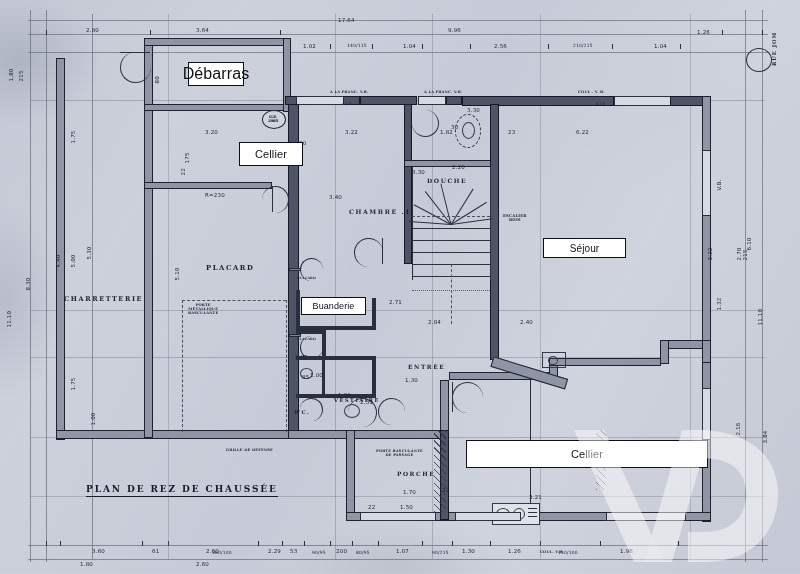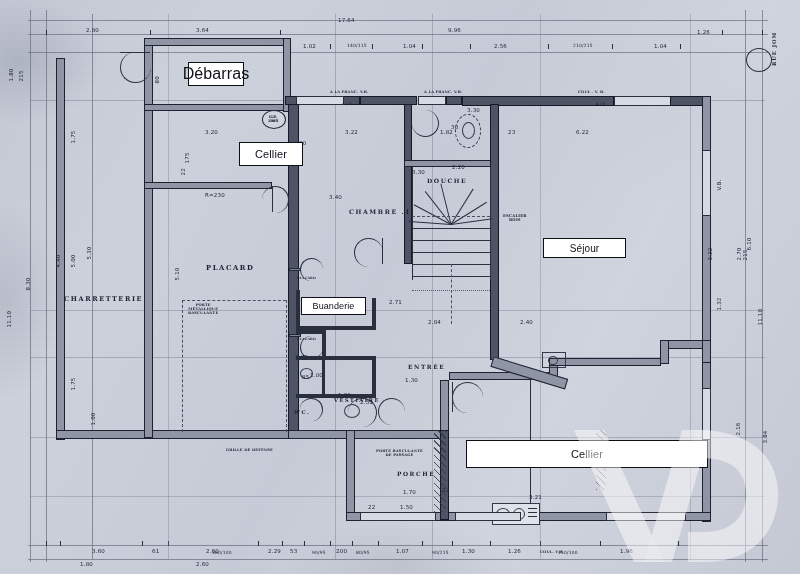--- a/index.html
+++ b/index.html
@@ -492,19 +492,20 @@
         <span>Buanderie</span>
       </div>
       <div class="label-box" style="left: 543px; top: 238px; width: 83px; height: 20px; font-size: 10px;">
         <span>Séjour</span>
       </div>
       <div class="label-box" style="left: 466px; top: 440px; width: 242px; height: 28px; font-size: 11px;">
         <span>Cellier</span>
       </div>
     </div>
 
+  <div id="plan-title">PLAN  DE  REZ  DE  CHAUSSÉE</div>
 
   <svg id="watermark" viewBox="0 0 230 160">
     <path d="M10 18 L70 150 L100 150 L40 18 Z" fill="#ffffff" opacity="0.85"></path>
     <path d="M118 18 L80 150 L108 150 L146 18 Z" fill="#ffffff" opacity="0.85"></path>
     <path d="M132 18 C190 18 214 48 214 82 C214 118 190 150 140 150 L124 150 L124 120 L140 120 C168 120 182 104 182 82 C182 60 168 46 138 46 L124 46 Z" fill="#ffffff" opacity="0.85"></path>
   </svg>
 </div>
 
 </body></html>

